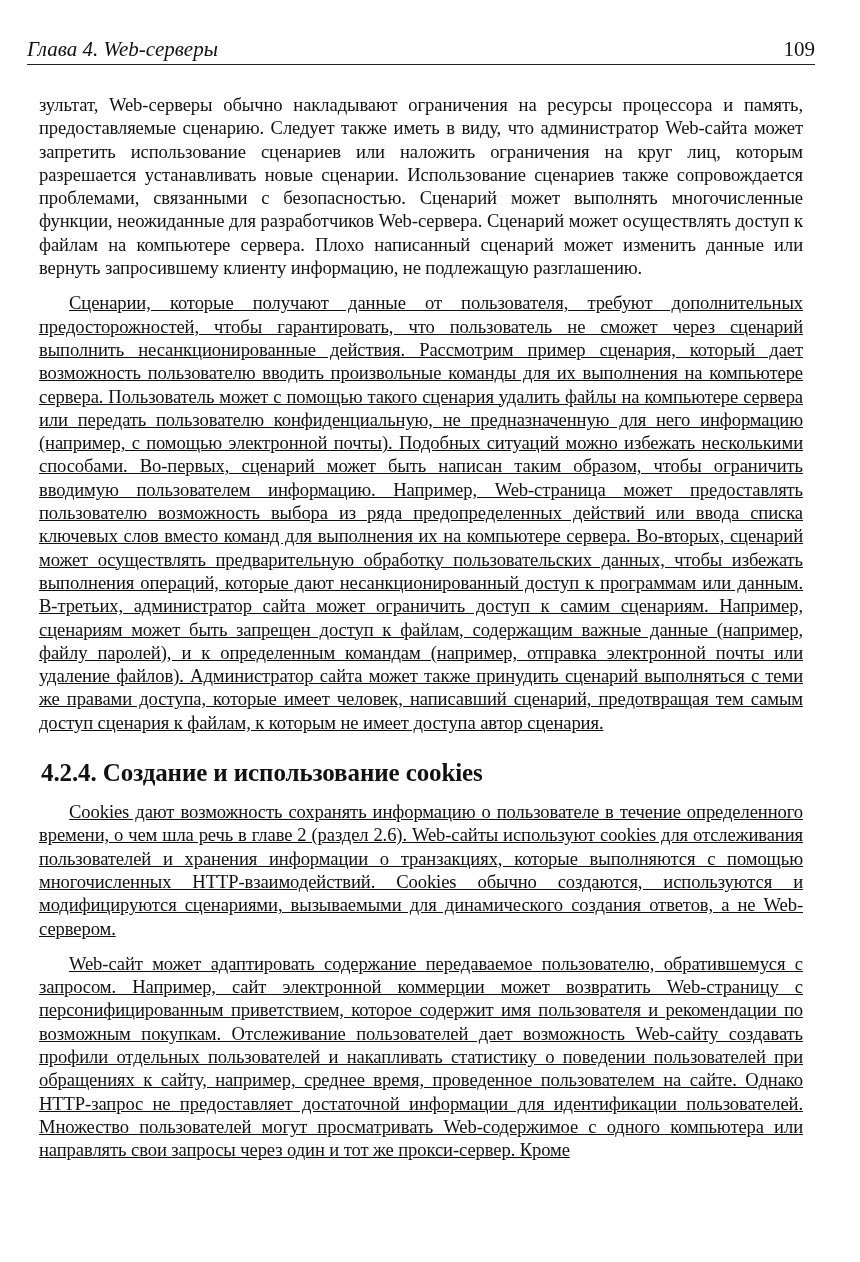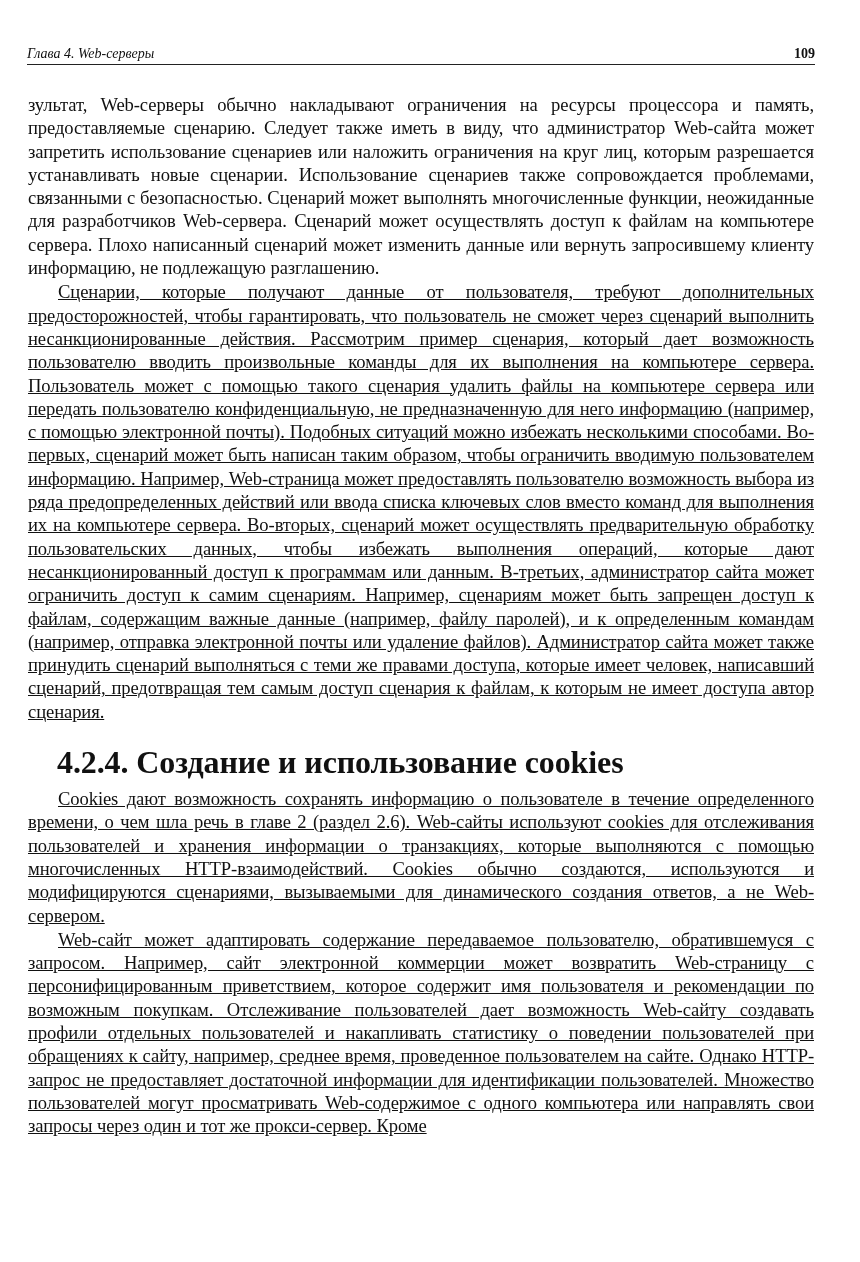--- a/index.html
+++ b/index.html
@@ -1,30 +1,30 @@
 <!DOCTYPE html>
 <html><head>
 <meta charset="utf-8">
 <style>
   html, body { margin: 0; padding: 0; background: #ffffff; }
   body { width: 860px; height: 1262px; position: relative; overflow: hidden; color: #111; }
   .page { position: absolute; left: 27px; top: 40px; width: 788px; }
   .running-head {
     display: flex; justify-content: space-between; align-items: flex-end;
     border-bottom: 1.5px solid #222; padding-bottom: 2px; height: 22px;
-    font-family: "Liberation Serif", serif; font-size: 14px;
+    font-family: "Liberation Serif", serif; font-size: 21px;
   }
   .running-head .chapter { font-style: italic; }
-  .running-head .pageno { font-weight: bold; }
+  .running-head .pageno { font-weight: normal; }
   .body { margin-top: 28px; font-family: "Liberation Serif", serif; font-size: 18.6px; line-height: 23.3px; text-align: justify; letter-spacing: -0.1px; }
-  .body p { margin: 1px; text-indent: 0; }
+  .body p { margin: 12px; text-indent: 0; }
   .body p.indent { text-indent: 30px; text-decoration: underline; }
   h2.section {
-    font-family: "Liberation Serif", serif; font-weight: bold; font-size: 32px;
-    margin: 24px 0 10px 30px; line-height: 30px;
+    font-family: "Liberation Serif", serif; font-weight: bold; font-size: 25px;
+    margin: 24px 0 10px 14px; line-height: 30px;
   }
 </style>
 </head>
 <body>
 
 <div class="page">
   <div class="running-head">
     <span class="chapter">Глава 4. Web-серверы</span>
     <span class="pageno">109</span>
   </div>

